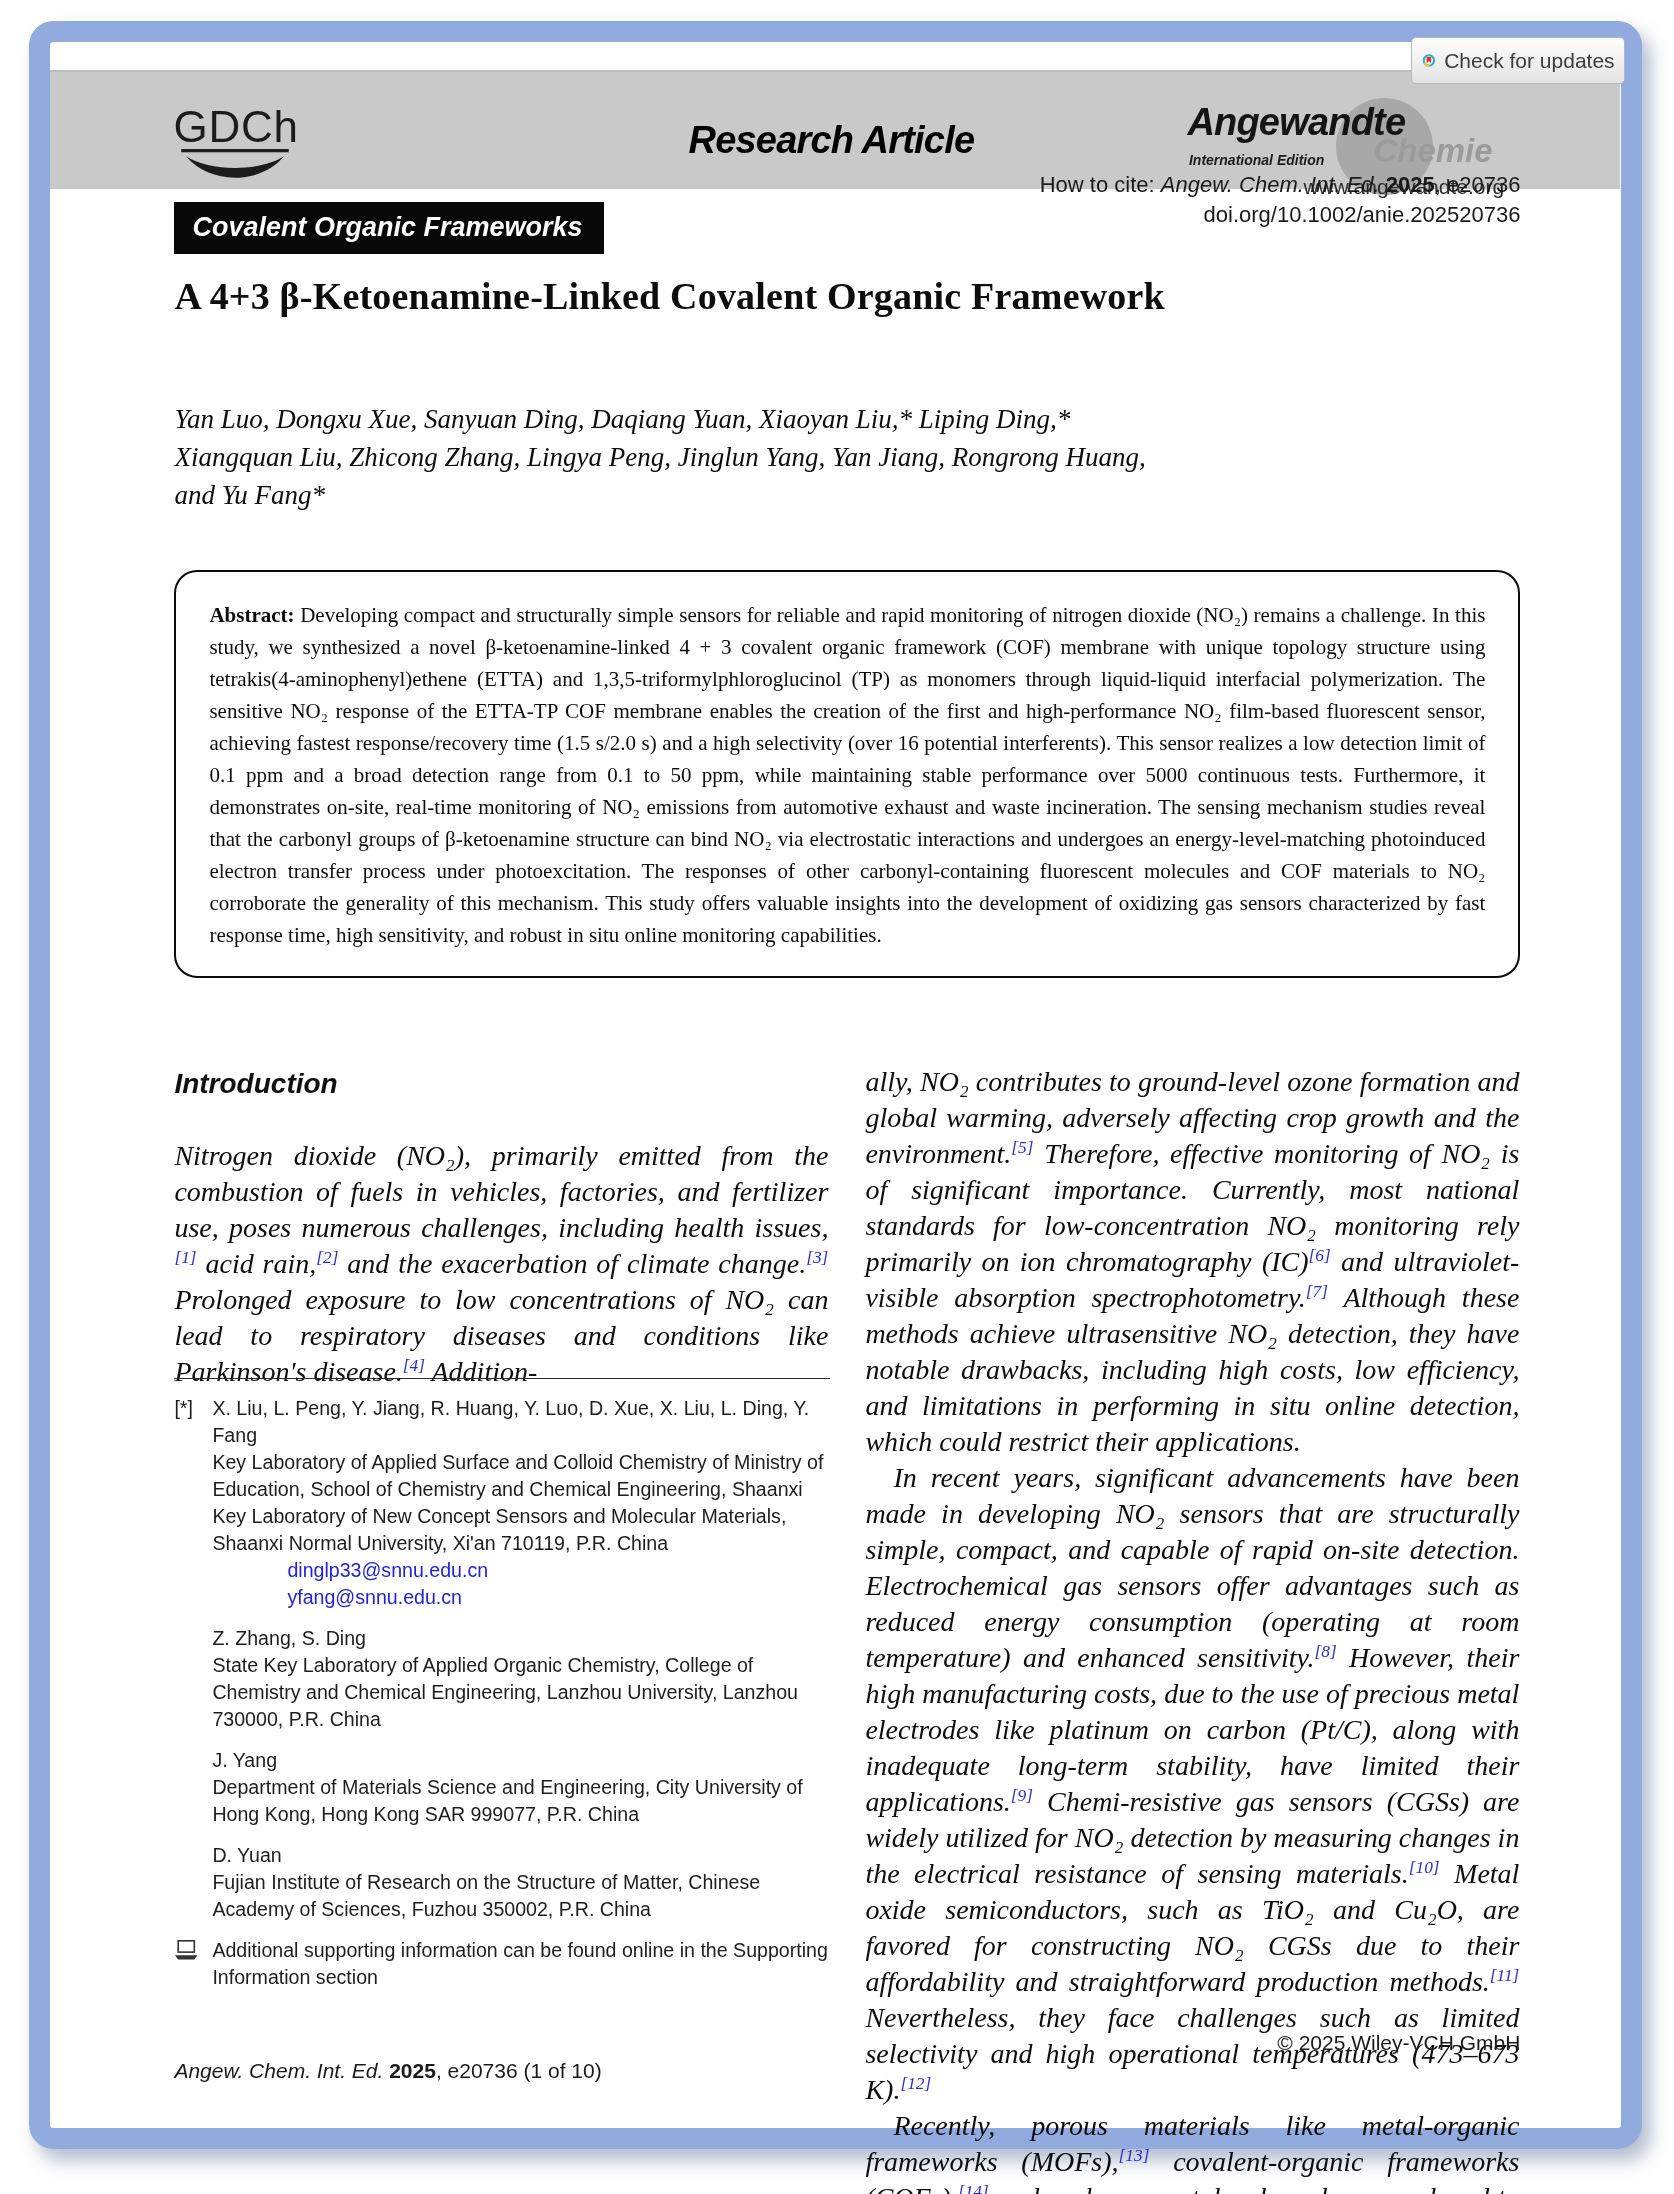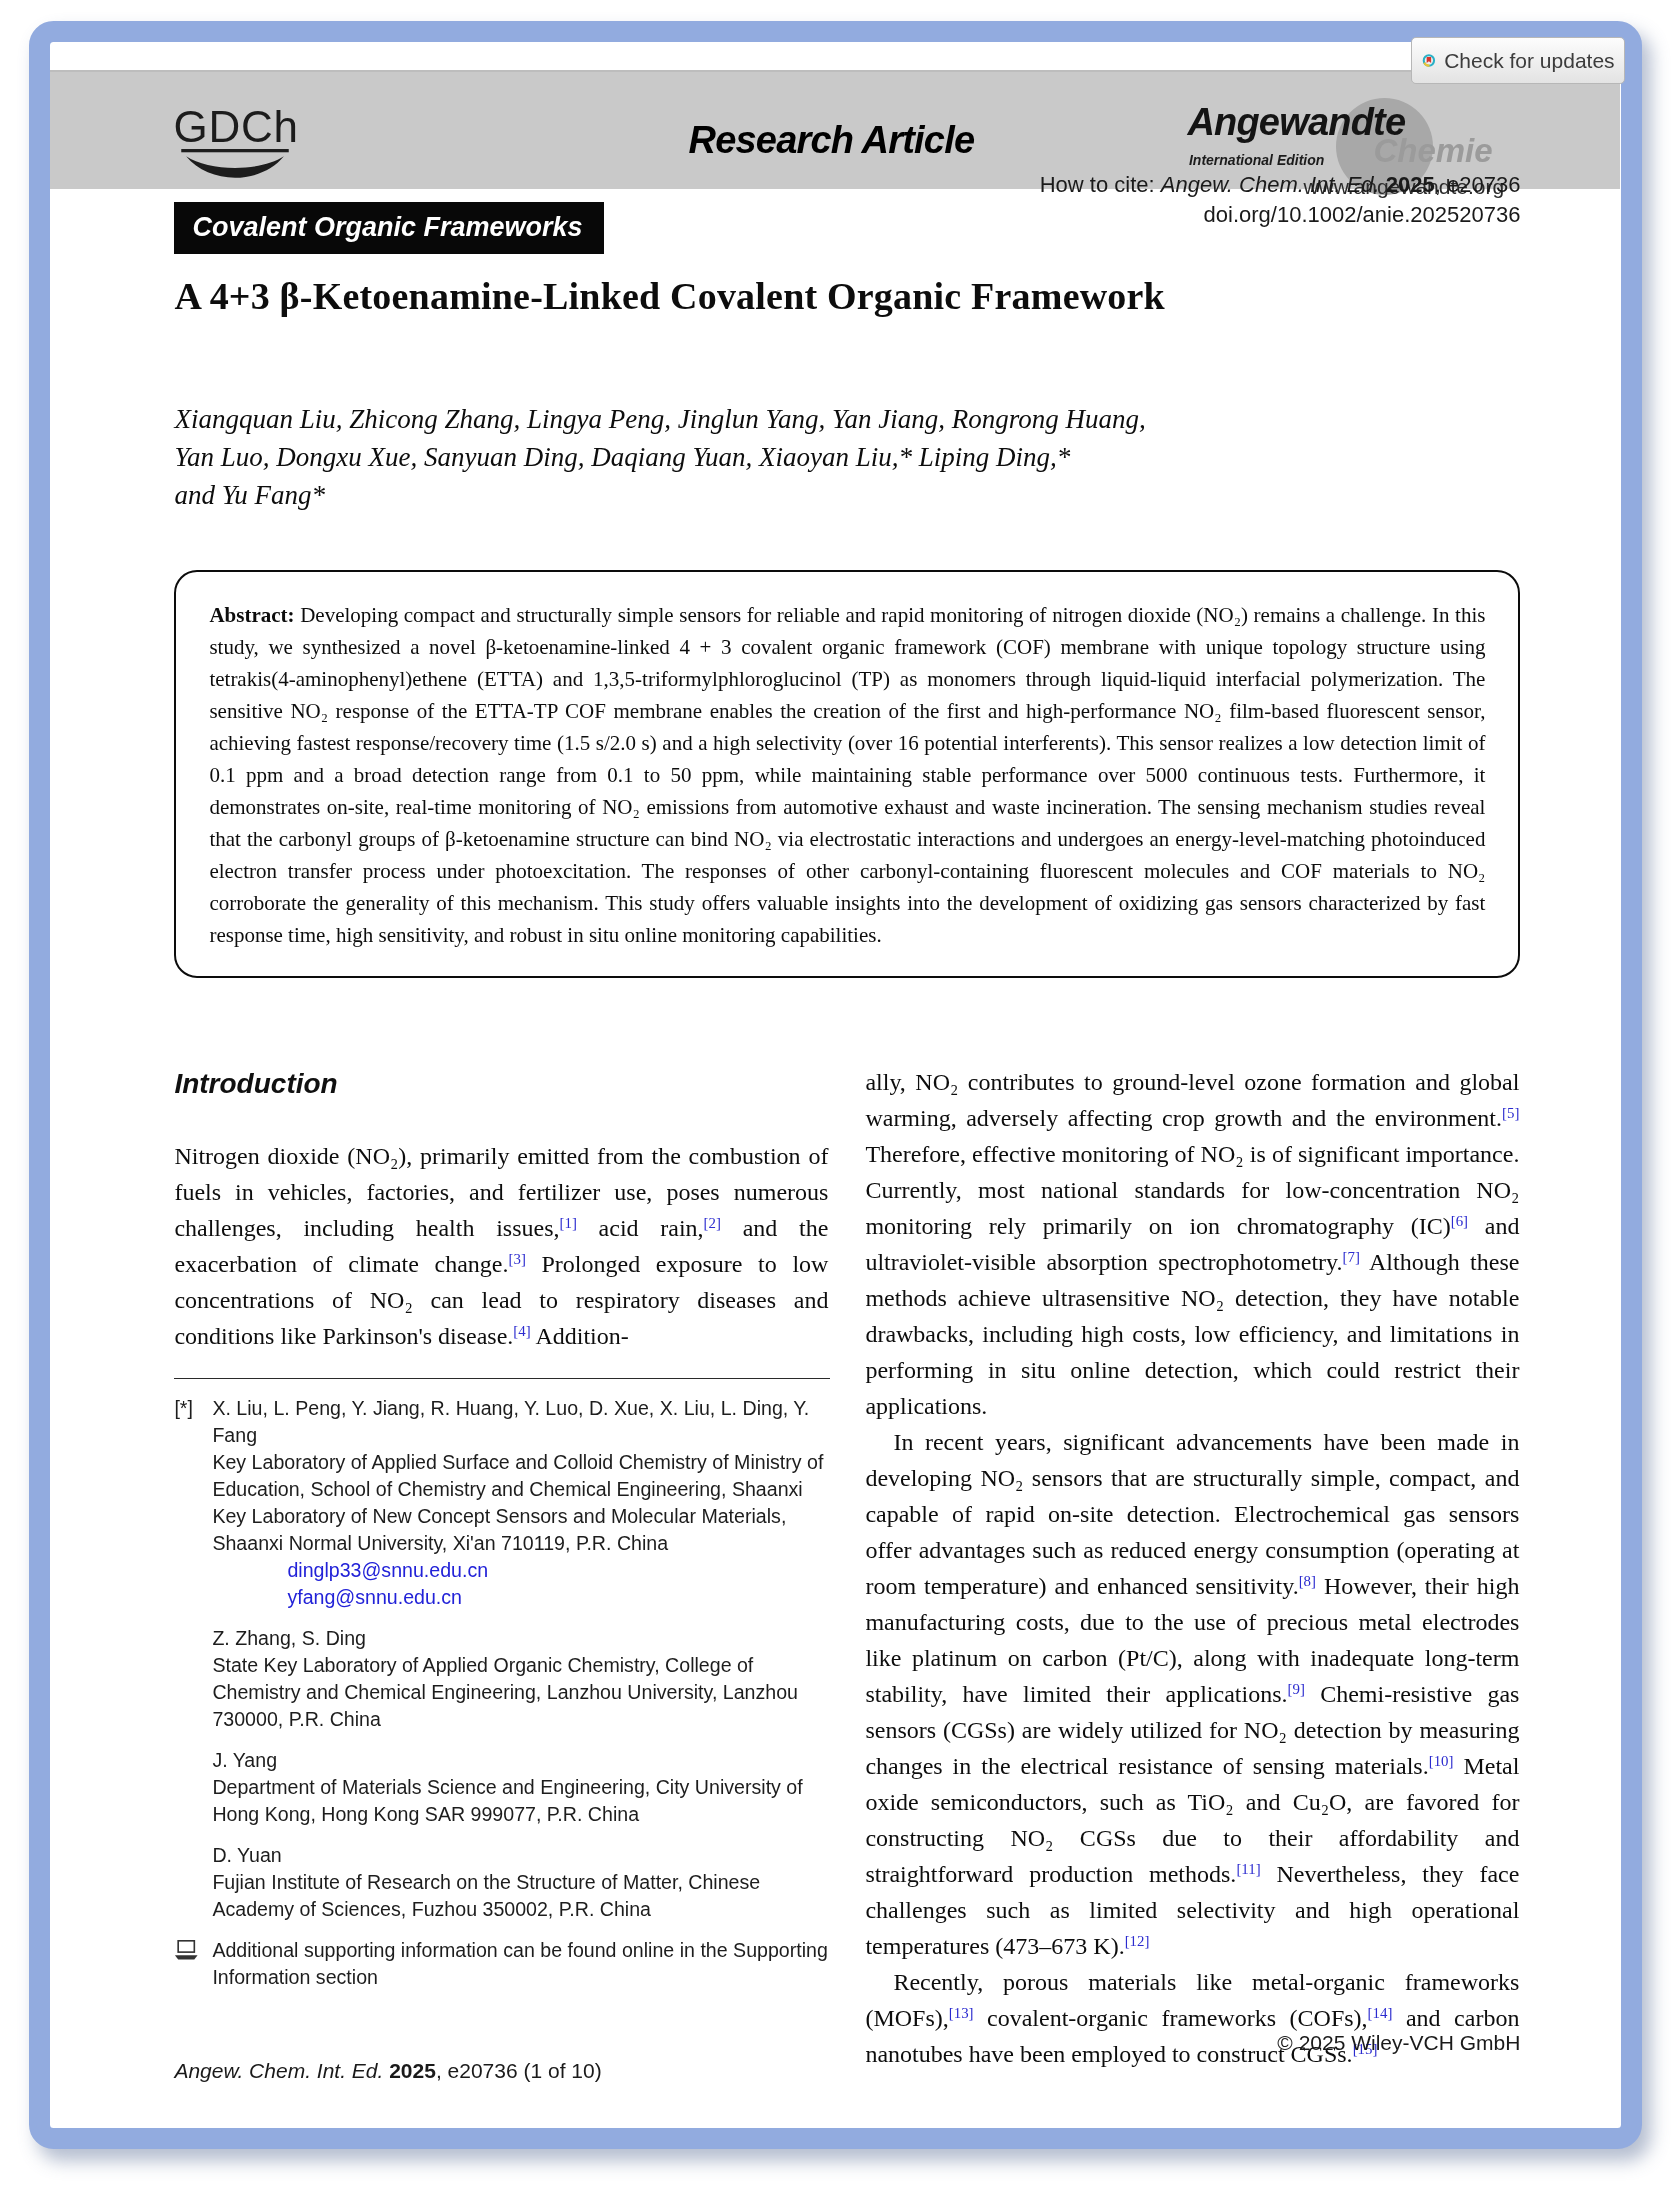--- a/index.html
+++ b/index.html
@@ -89,22 +89,22 @@
     text-align:justify;color:#0d0d0d;margin:0;
   }
   .abstract-text b{font-weight:bold;}
 
   
   .col-heading{
     position:absolute;left:124px;top:1026px;
     font-size:28px;font-weight:bold;font-style:italic;color:#101010;
   }
   .body-par{
-    font-family:"Liberation Serif",serif;font-size:24px;line-height:36px;
-    text-align:justify;color:#0d0d0d;margin:0;
+    font-family:"Liberation Serif",serif;font-size:28px;line-height:36px;
+    text-align:justify;color:#0d0d0d;margin:0;font-style:italic;
   }
   .left-par{position:absolute;left:124px;top:1096px;width:654px;}
   .right-col{position:absolute;left:815px;top:1022px;width:654px;}
   .right-col p{margin:0;}
   .right-col p.indent{text-indent:28px;}
   sup.ref{
     font-size:0.62em;color:#2b2bcf;vertical-align:baseline;
     position:relative;top:-0.55em;line-height:0;
   }
 
@@ -168,22 +168,22 @@
       <div>doi.org/10.1002/anie.202520736</div>
     </div>
 
     <div class="badge">Covalent Organic Frameworks</div>
 
     <div class="title">
       <div>A 4+3 β-Ketoenamine-Linked Covalent Organic Framework</div>
     </div>
 
     <div class="authors">
+      <div>Yan Luo, Dongxu Xue, Sanyuan Ding, Daqiang Yuan, Xiaoyan Liu,* Liping Ding,*</div>
       <div>Xiangquan Liu, Zhicong Zhang, Lingya Peng, Jinglun Yang, Yan Jiang, Rongrong Huang,</div>
-      <div>Yan Luo, Dongxu Xue, Sanyuan Ding, Daqiang Yuan, Xiaoyan Liu,* Liping Ding,*</div>
       <div>and Yu Fang*</div>
     </div>
 
     <div class="abstract-box">
       <p class="abstract-text"><b>Abstract:</b> <span>Developing compact and structurally simple sensors for reliable and rapid monitoring of nitrogen dioxide (NO₂) remains a challenge. In this study, we synthesized a novel β-ketoenamine-linked 4 + 3 covalent organic framework (COF) membrane with unique topology structure using tetrakis(4-aminophenyl)ethene (ETTA) and 1,3,5-triformylphloroglucinol (TP) as monomers through liquid-liquid interfacial polymerization. The sensitive NO₂ response of the ETTA-TP COF membrane enables the creation of the first and high-performance NO₂ film-based fluorescent sensor, achieving fastest response/recovery time (1.5 s/2.0 s) and a high selectivity (over 16 potential interferents). This sensor realizes a low detection limit of 0.1 ppm and a broad detection range from 0.1 to 50 ppm, while maintaining stable performance over 5000 continuous tests. Furthermore, it demonstrates on-site, real-time monitoring of NO₂ emissions from automotive exhaust and waste incineration. The sensing mechanism studies reveal that the carbonyl groups of β-ketoenamine structure can bind NO₂ via electrostatic interactions and undergoes an energy-level-matching photoinduced electron transfer process under photoexcitation. The responses of other carbonyl-containing fluorescent molecules and COF materials to NO₂ corroborate the generality of this mechanism. This study offers valuable insights into the development of oxidizing gas sensors characterized by fast response time, high sensitivity, and robust in situ online monitoring capabilities.</span></p>
     </div>
 
     <div class="col-heading">Introduction</div>
     <p class="body-par left-par">Nitrogen dioxide (NO₂), primarily emitted from the combustion of fuels in vehicles, factories, and fertilizer use, poses numerous challenges, including health issues,<sup class="ref">[1]</sup> acid rain,<sup class="ref">[2]</sup> and the exacerbation of climate change.<sup class="ref">[3]</sup> Prolonged exposure to low concentrations of NO₂ can lead to respiratory diseases and conditions like Parkinson's disease.<sup class="ref">[4]</sup> Addition-</p>
 

